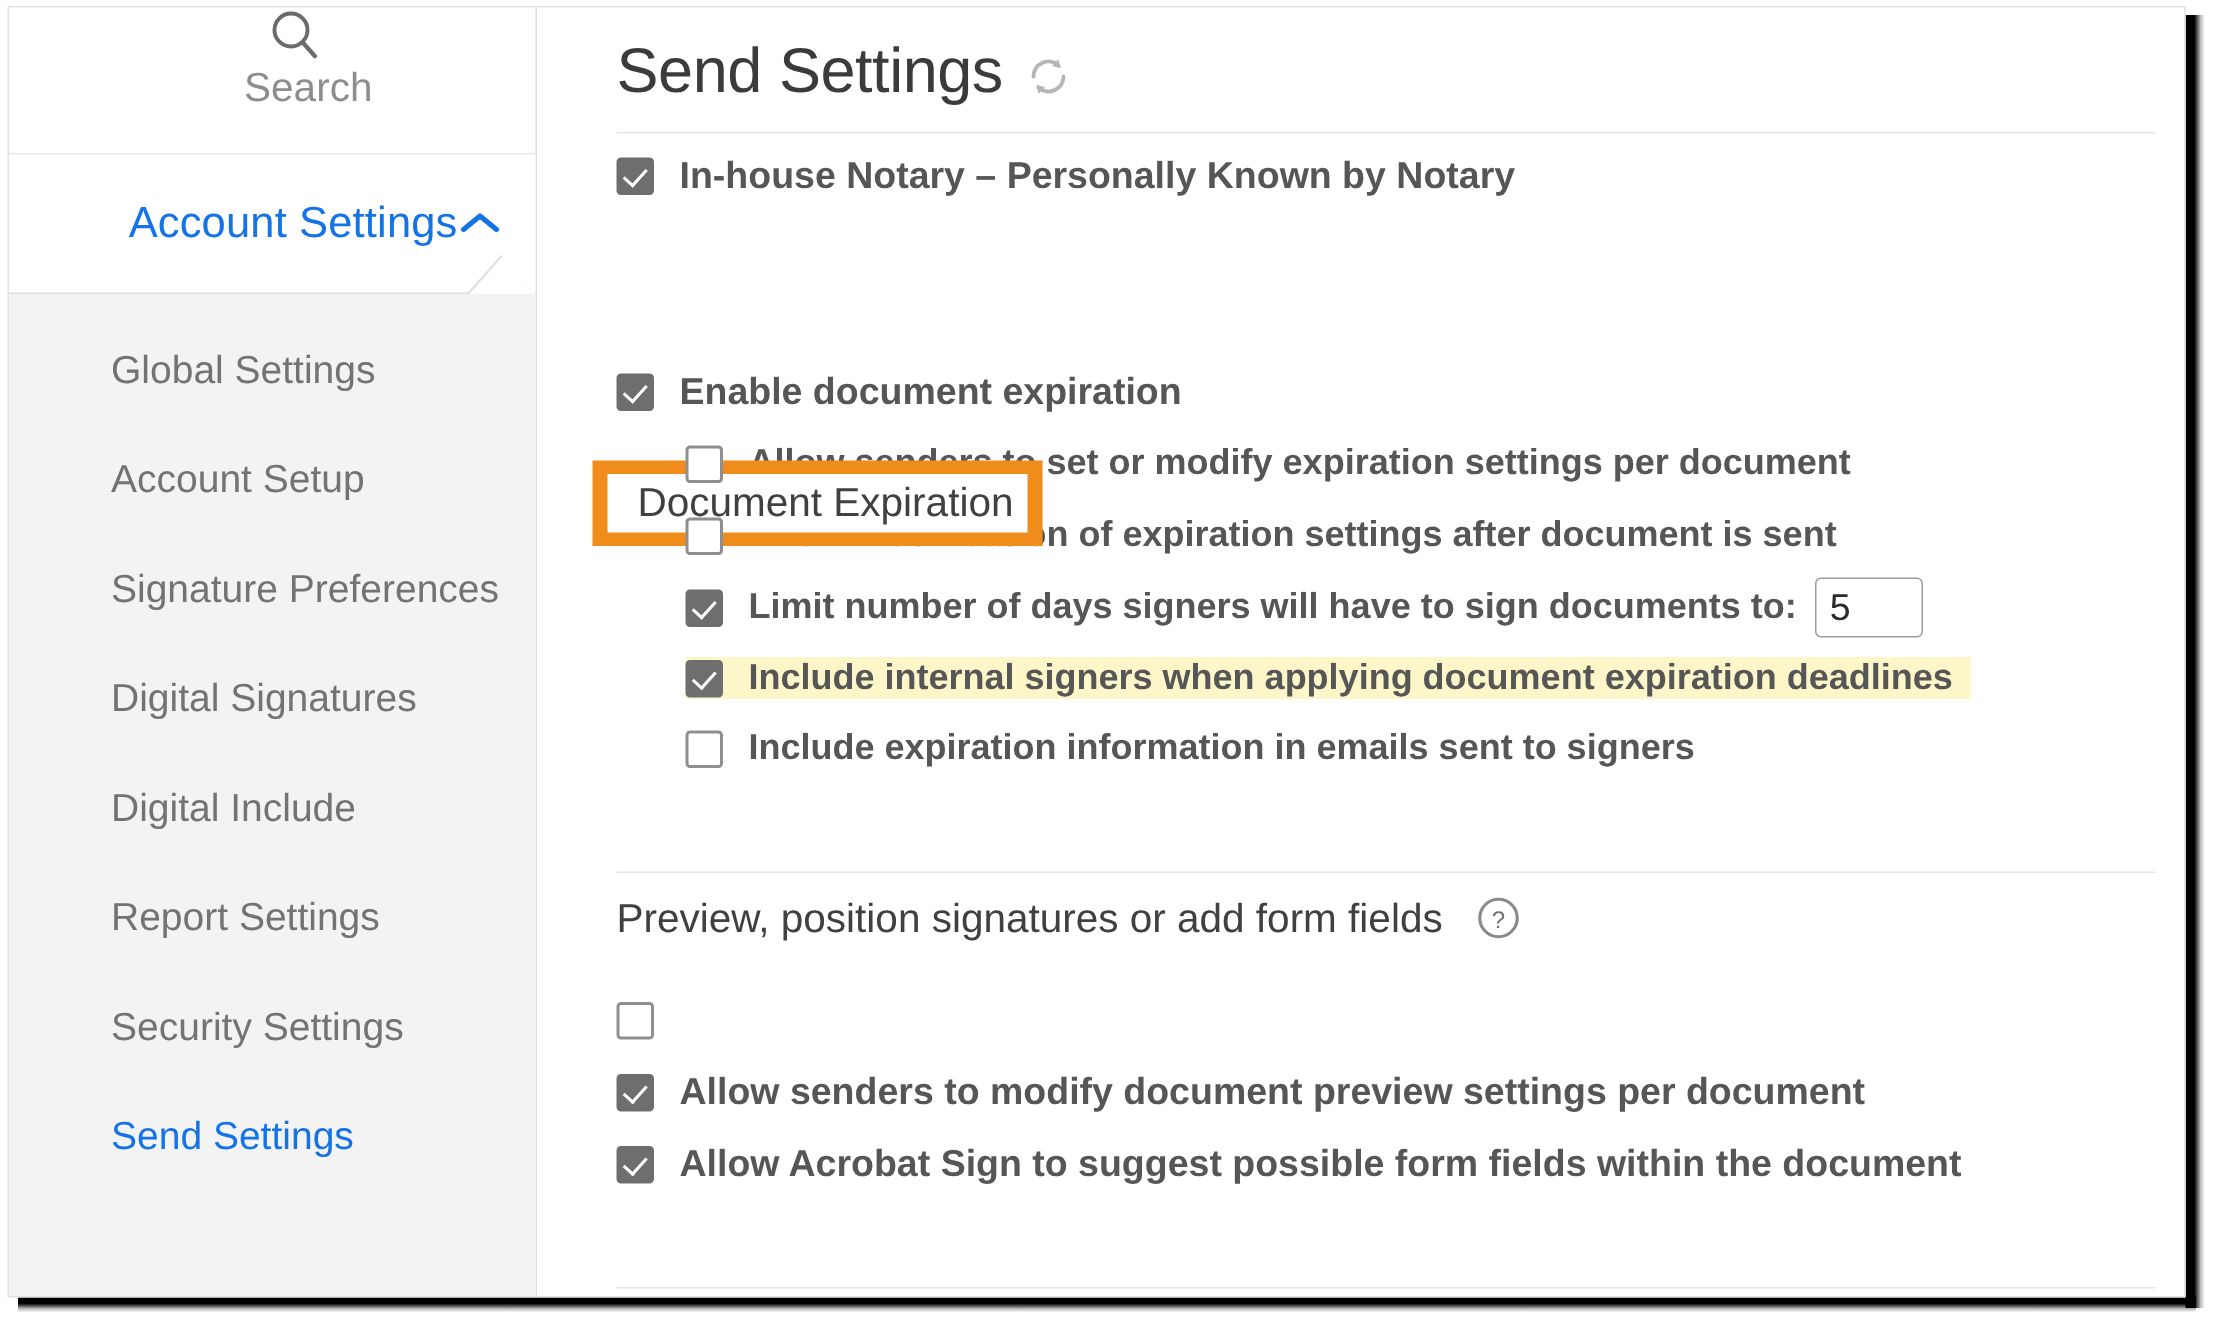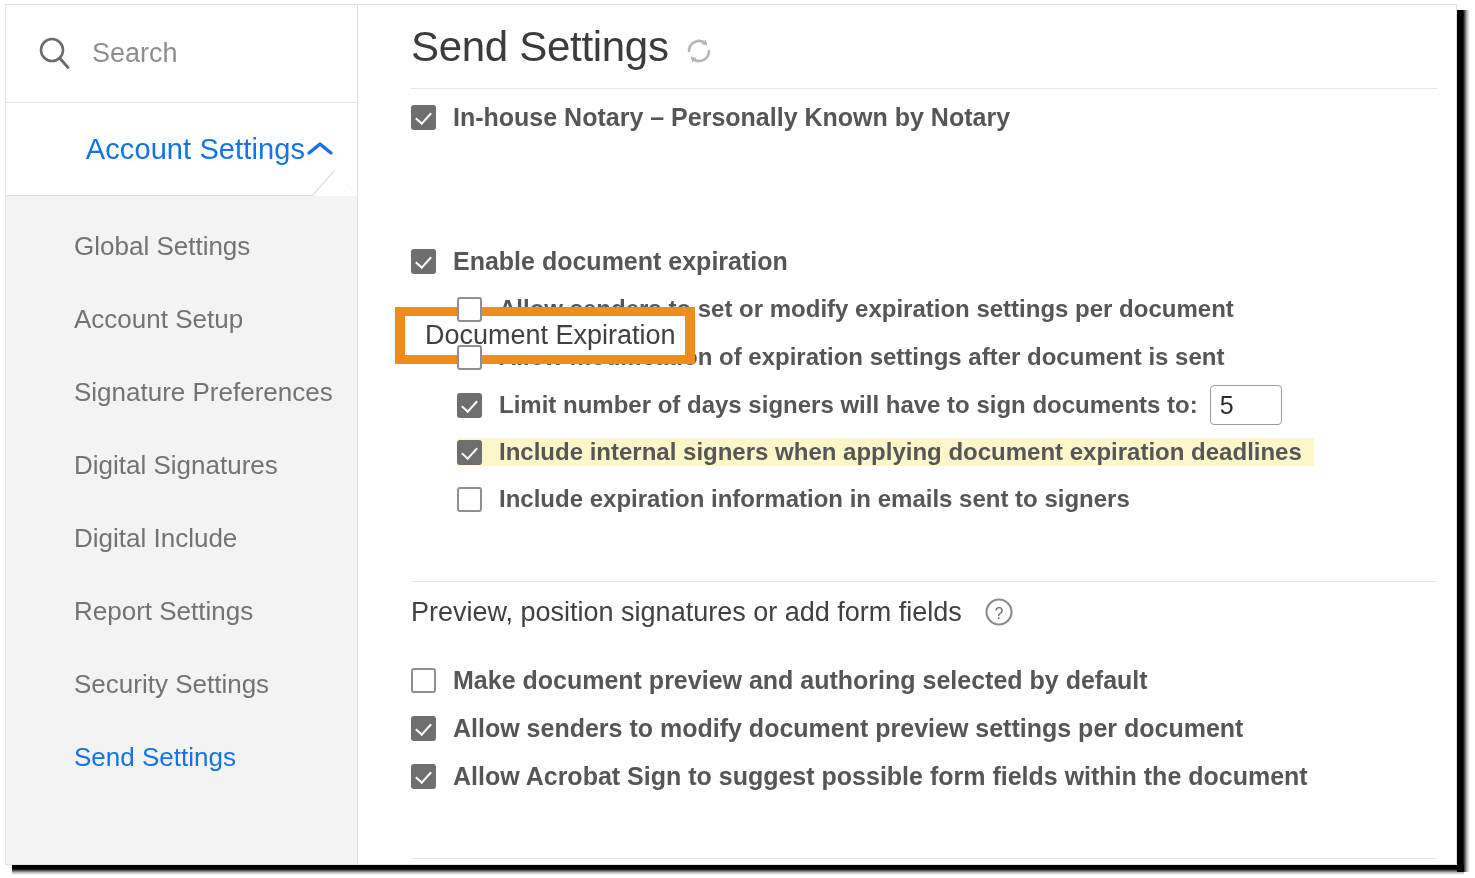--- a/index.html
+++ b/index.html
@@ -59,20 +59,21 @@
     border-right: 1px solid #dcdcdc;
   }
 
   .search-row {
     position: relative;
     height: 98px;
     border-bottom: 1px solid #e4e4e4;
     display: flex;
     align-items: center;
     padding-left: 30px;
+    flex-direction: column;
   }
   .search-icon {
     width: 38px;
     height: 38px;
     flex: 0 0 38px;
     position: relative;
   }
   .search-icon svg { display: block; }
   .search-placeholder {
     margin-left: 18px;
@@ -401,21 +402,20 @@
             <circle cx="15" cy="15" r="12.5" fill="none" stroke="#8a8a8a" stroke-width="2.1"></circle>
             <text x="15" y="21.5" text-anchor="middle" font-family="Liberation Sans, sans-serif" font-size="16" fill="#6f6f6f">?</text>
           </svg>
         </span>
       </div>
 
       <div style="height:14px;"></div>
 
       <div class="opt-row">
         <span class="cb off"></span>
-        <span class="opt-label">Make document preview and authoring selected by default</span>
       </div>
 
       <div class="opt-row">
         <span class="cb on"></span>
         <span class="opt-label">Allow senders to modify document preview settings per document</span>
       </div>
 
       <div class="opt-row">
         <span class="cb on"></span>
         <span class="opt-label">Allow Acrobat Sign to suggest possible form fields within the document</span>

